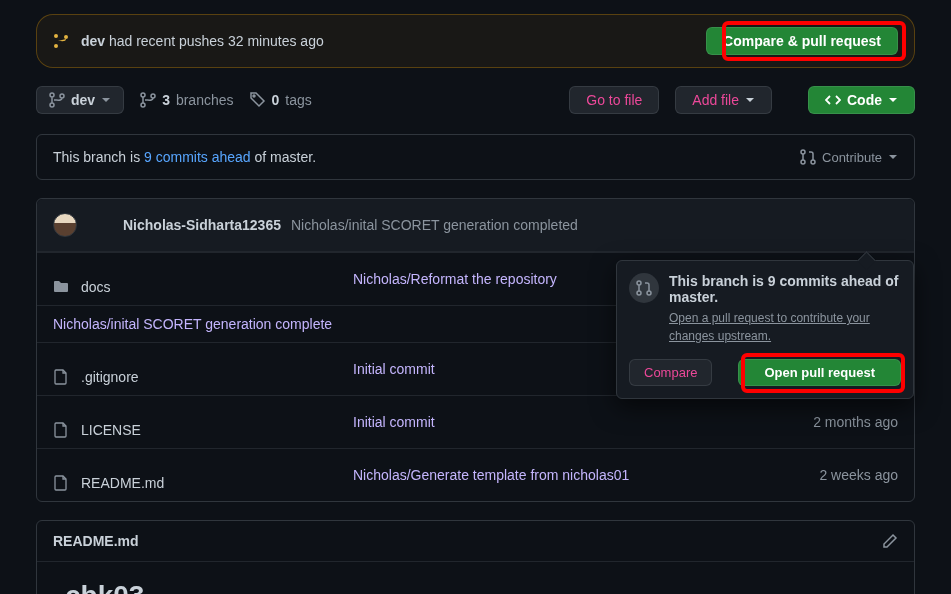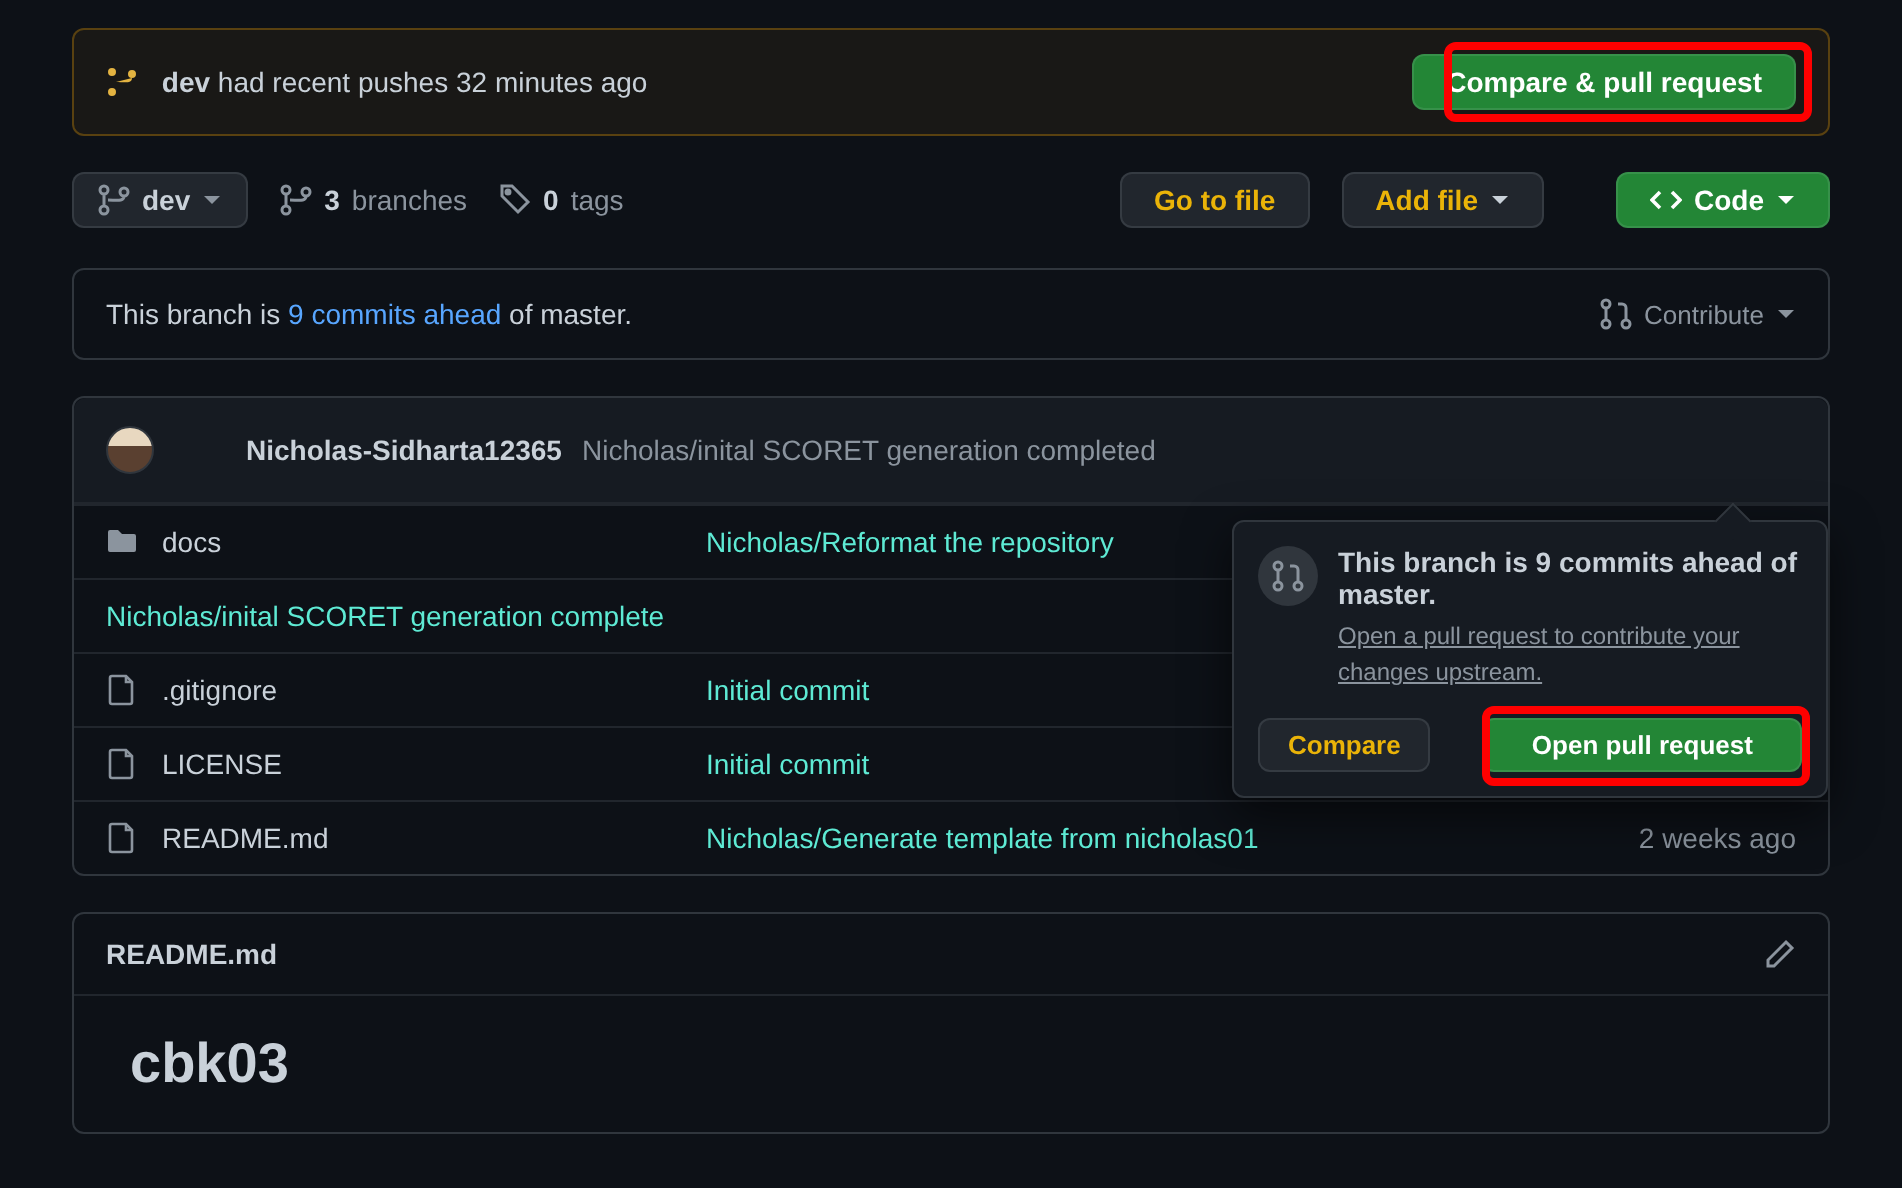--- a/index.html
+++ b/index.html
@@ -9,45 +9,45 @@
   font-family: -apple-system, BlinkMacSystemFont, "Segoe UI", Helvetica, Arial, sans-serif;
   font-size: 14px;
   width: 951px;
   height: 594px;
   overflow: hidden;
   padding: 0 2px;
 }
 .push-banner {
   border: 1px solid rgba(187,128,9,0.4);
   background: rgba(187,128,9,0.07);
-  border-radius: 6px;
+  border-radius: 17px;
   padding: 12px 16px;
   margin: 14px 34px 0 34px;
   display: flex;
   align-items: center;
   justify-content: space-between;
   position: relative;
 }
 .highlight-red {
   position: absolute;
   border: 4px solid #ff0000;
   border-radius: 6px;
   pointer-events: none;
 }
 .branch-icon { color: #e3b341; margin-right: 8px; }
 .btn {
   display: inline-flex;
   align-items: center;
   padding: 5px 16px;
   border-radius: 6px;
   font-size: 14px;
-  font-weight: 700;
+  font-weight: 400;
   border: 1px solid rgba(240,246,252,0.1);
   background: #21262d;
-  color: #eab308;
+  color: #ec4899;
   cursor: pointer;
   gap: 6px;
 }
 .btn-primary {
   background: #238636;
   border-color: rgba(240,246,252,0.1);
   color: #fff;
   font-weight: 600;
   margin-left: 20px;
 }
@@ -110,22 +110,22 @@
 }
 .author { font-weight: 700; color: #c9d1d9; margin-left: 36px; }
 .commit-msg { color: #8b949e; }
 .file-row {
   display: grid;
   grid-template-columns: 300px 1fr 140px;
   align-items: center;
   padding: 10px 16px;
   border-top: 1px solid #21262d;
 }
-.file-row .name { display: flex; align-items: flex-end; gap: 12px; color: #c9d1d9; }
-.file-row .msg { color: #5eead4; }
+.file-row .name { display: flex; align-items: flex-end; gap: 12px; color: #c9d1d9; margin-top: 16px; }
+.file-row .msg { color: #c4b5fd; }
 .file-row .time { color: #8b949e; text-align: right; }
 .icon-folder { color: #8b949e; }
 .icon-file { color: #8b949e; }
 .readme-box {
   border: 1px solid #30363d;
   border-radius: 6px;
   margin: 18px 34px 0 34px;
 }
 .readme-head {
   padding: 12px 16px;

